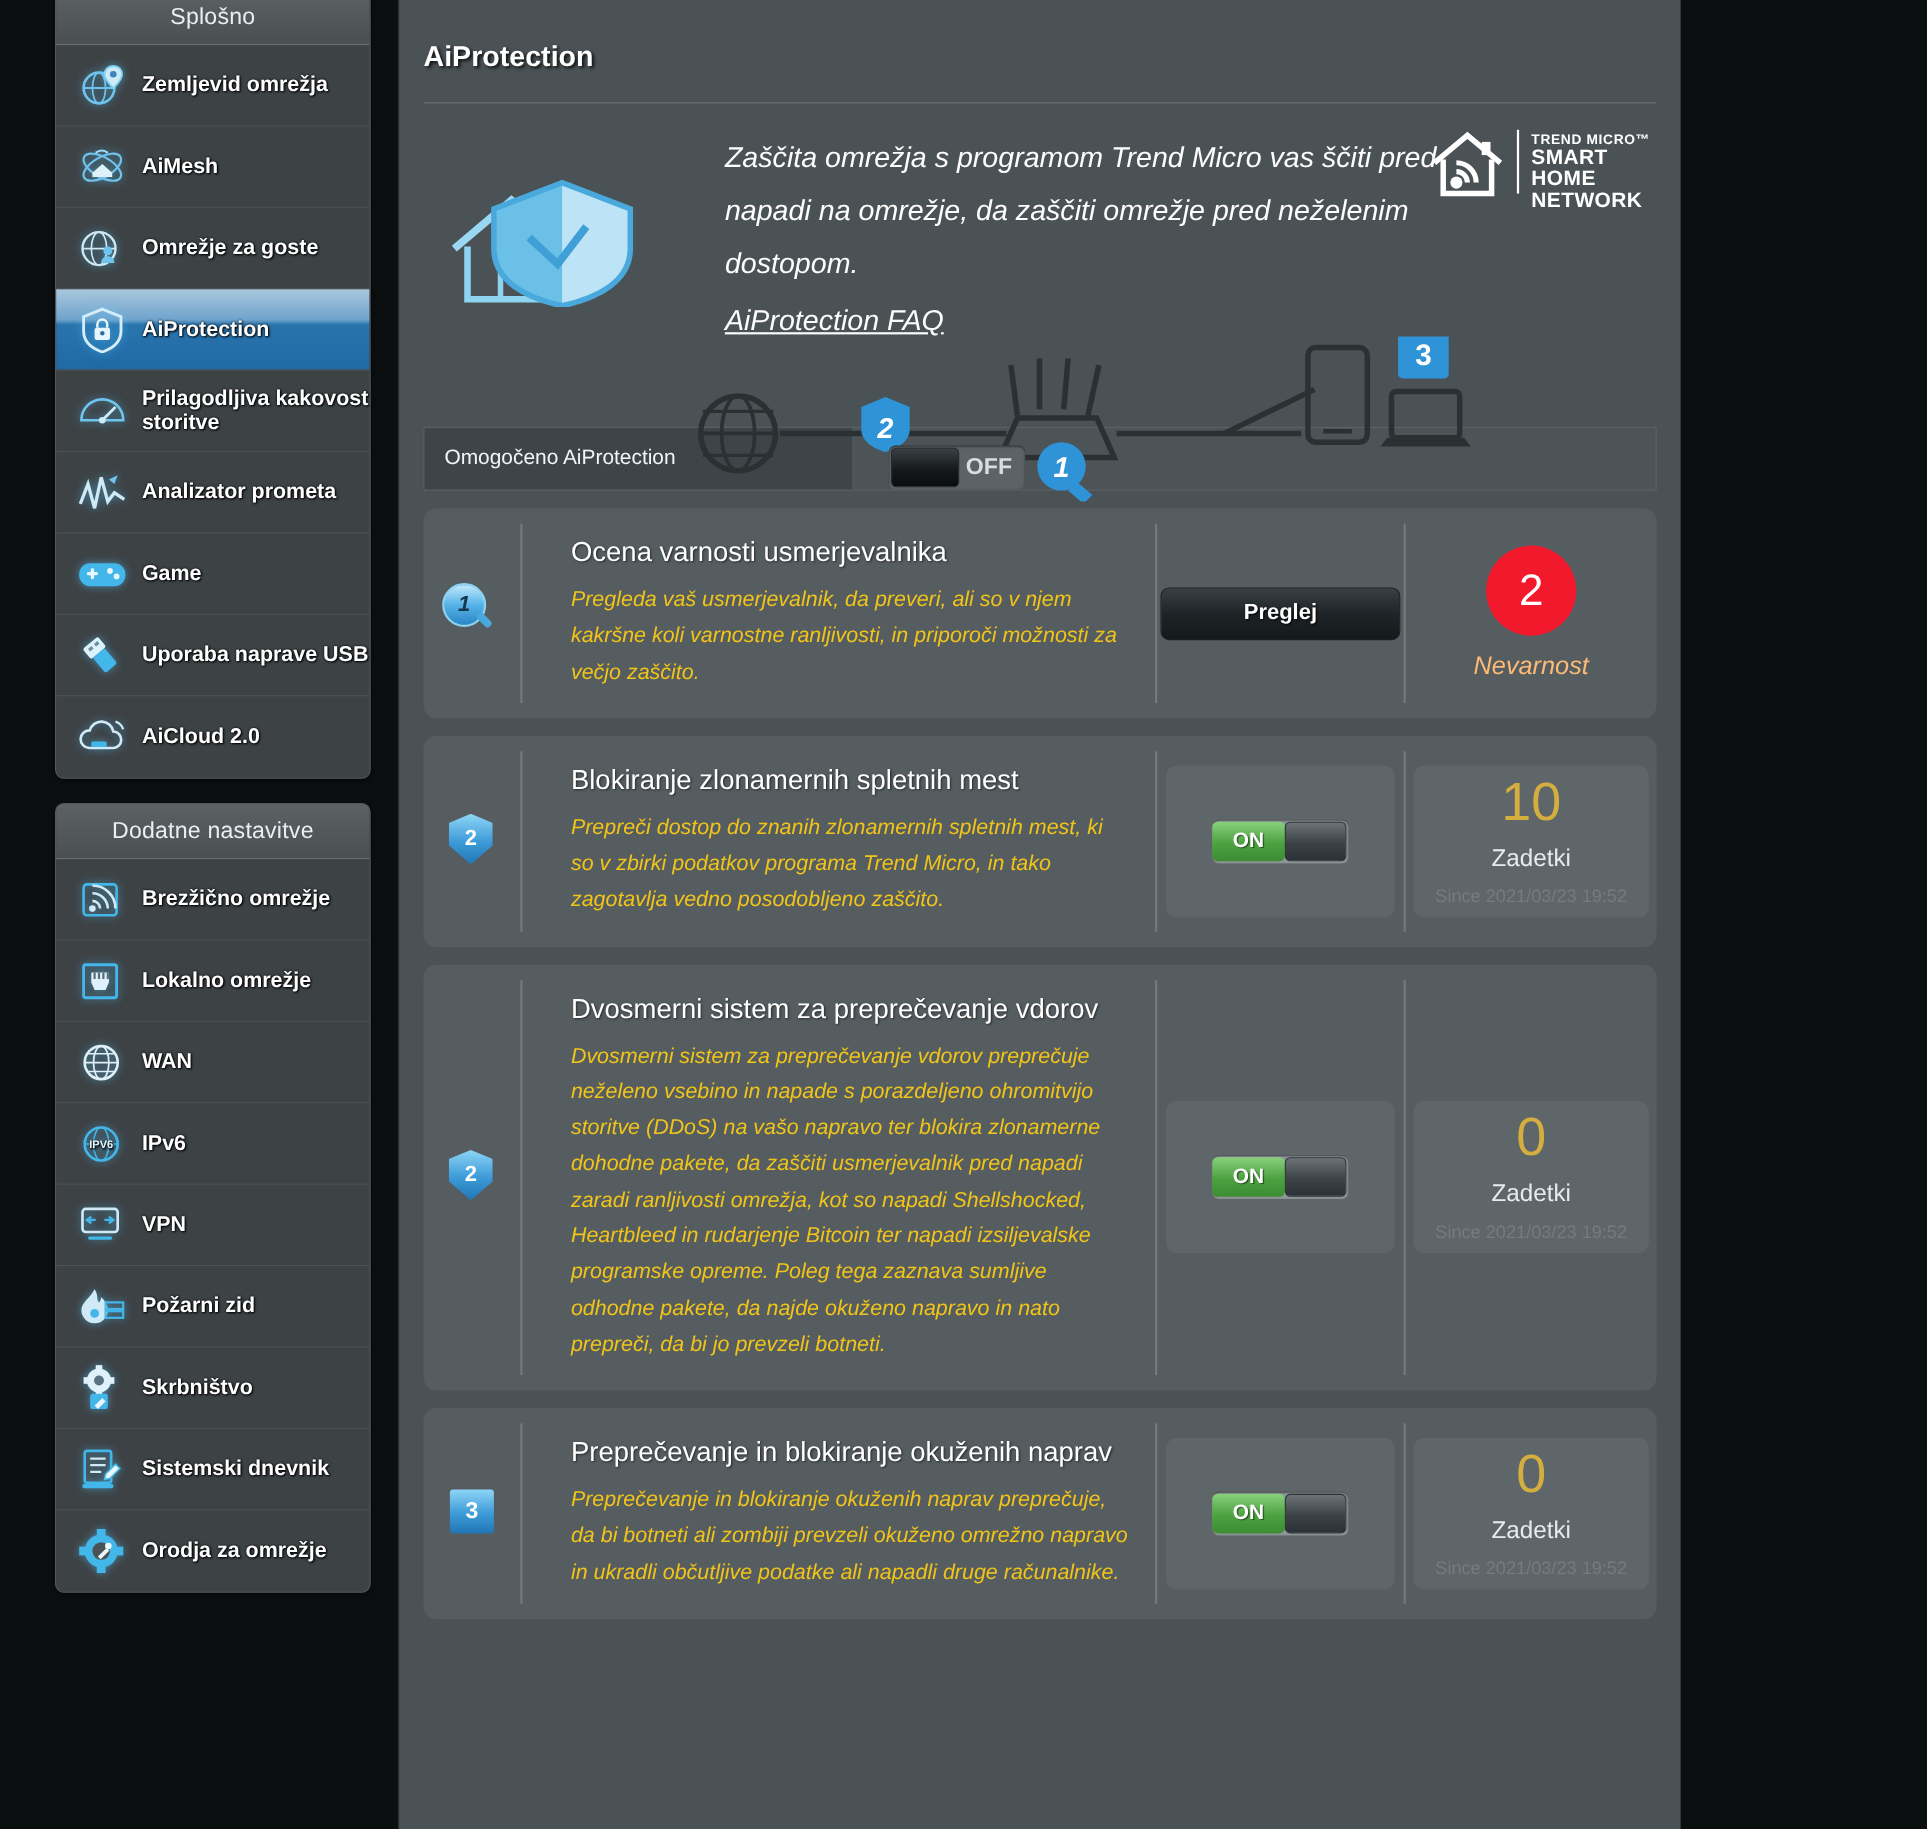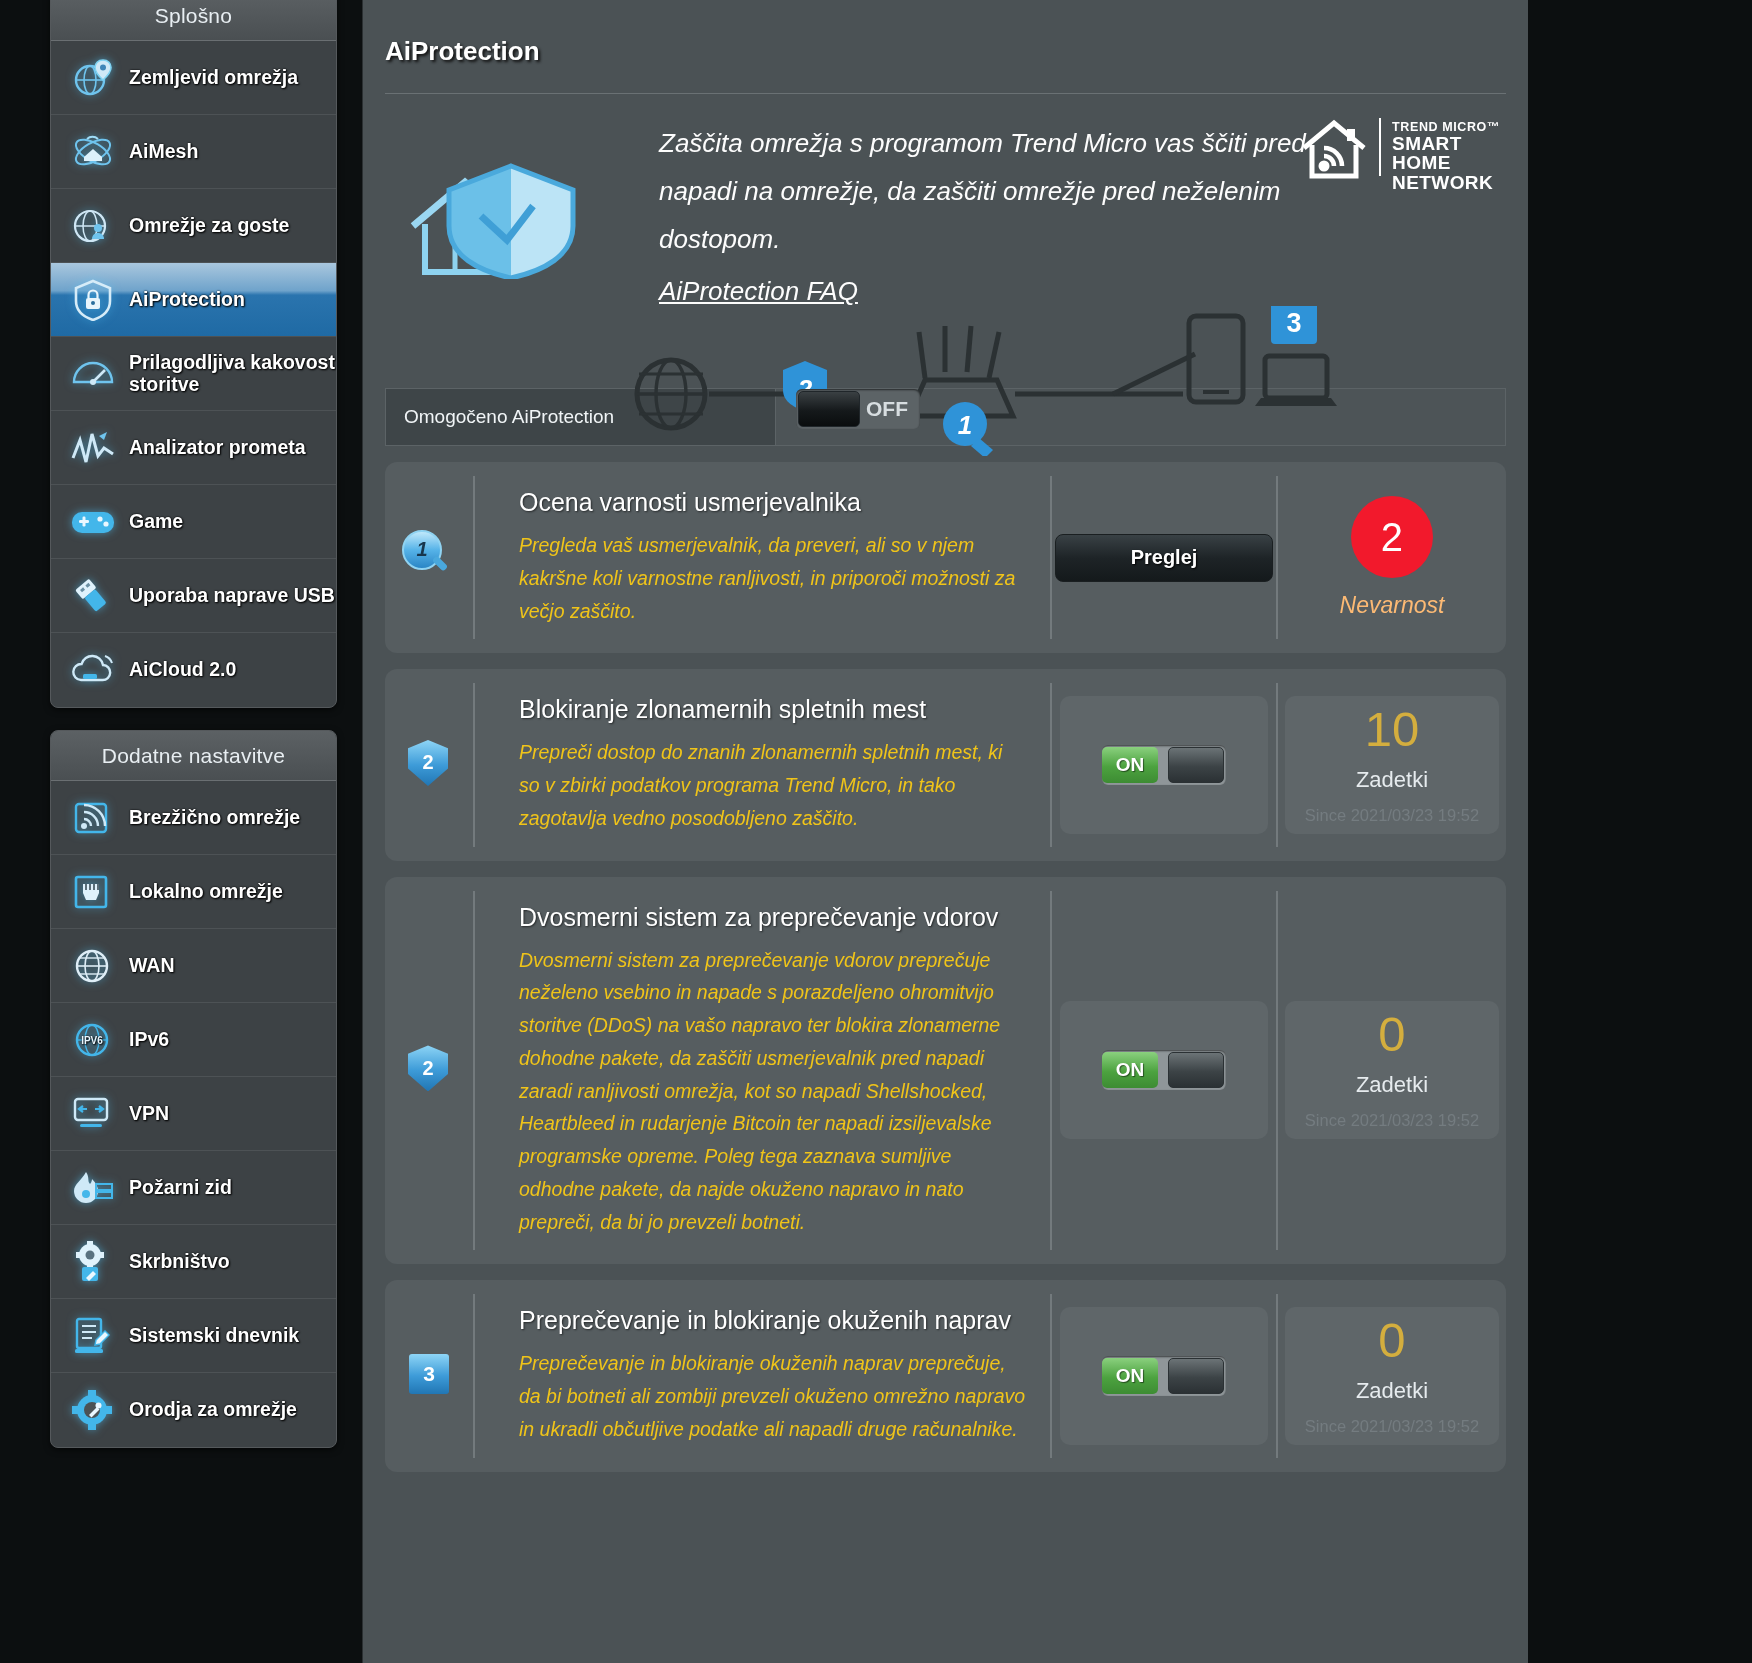--- a/index.html
+++ b/index.html
@@ -99,21 +99,21 @@
     border: 1px solid #5c6366;
   }
   .enable-label {
     width: 390px;
     background: #3e4548;
     display: flex; align-items: center;
     padding-left: 18px;
     color: #f1f5f7; font-size: 19px;
     border-right: 1px solid #5c6366;
   }
-  .enable-ctl { display: flex; align-items: flex-start; padding-left: 20px; }
+  .enable-ctl { display: flex; align-items: flex-end; padding-left: 32px; }
 
   .sw {
     width: 124px; height: 40px; border-radius: 6px;
     position: relative; cursor: pointer;
     display: flex; align-items: center;
     box-shadow: inset 0 1px 2px rgba(0,0,0,.6);
   }
   .sw.off { background: #5c6366; }
   .sw.off .knob {
     position: absolute; left: 2px; top: 2px; width: 62px; height: 36px;
@@ -125,21 +125,21 @@
     position: absolute; right: 12px; color: #d7dde0; font-size: 21px; font-weight: bold;
   }
   .sw.on { background: #8f9699; }
   .sw.on .knob {
     position: absolute; right: 2px; top: 2px; width: 56px; height: 36px;
     border-radius: 5px;
     background: linear-gradient(180deg,#6b7376 0%,#3c4346 55%,#2b3134 100%);
     border: 1px solid #2b3134;
   }
   .sw.on .txt {
-    position: absolute; left: 0; top: 2px; width: 56px; height: 36px;
+    position: absolute; left: 0; top: 2px; width: 66px; height: 36px;
     border-radius: 5px;
     background: linear-gradient(180deg,#8ad07e 0%,#4ca23f 55%,#3d8c33 100%);
     color: #fff; font-size: 19px; font-weight: bold;
     display: flex; align-items: center; justify-content: center;
     text-shadow: 1px 1px 1px rgba(0,0,0,.5);
   }
 
   
   .cards { margin: 16px 22px 0 22px; }
   .card {

